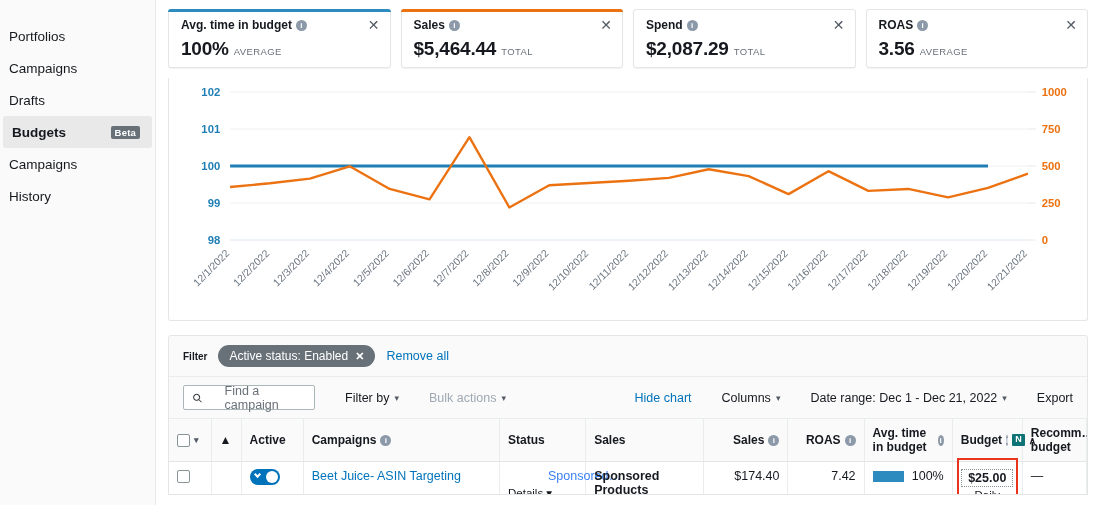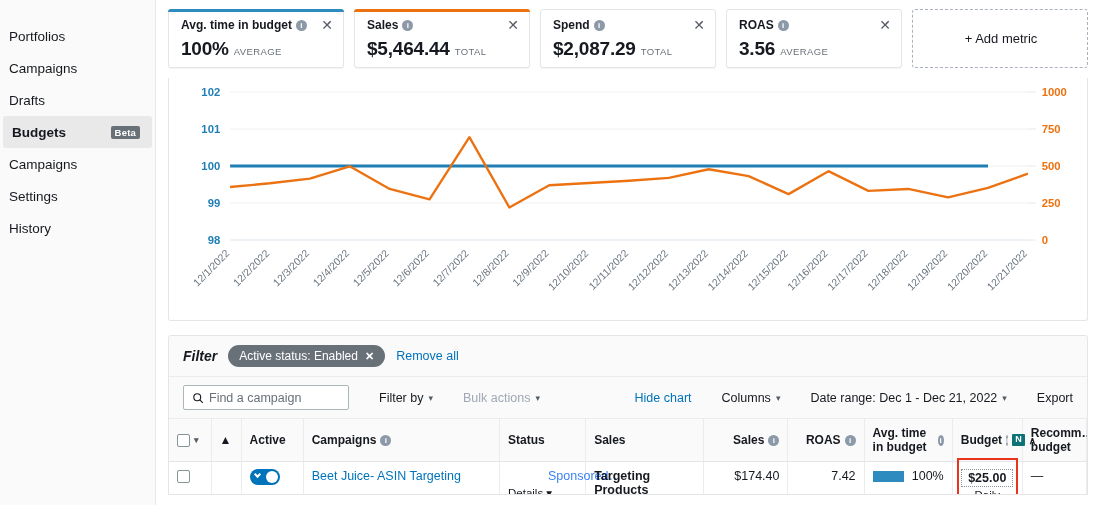--- a/index.html
+++ b/index.html
@@ -88,40 +88,40 @@
     border: 1px solid #e3e5e7;
     border-radius: 3px 3px 0 0;
     height: 160px;
     overflow: hidden;
   }
   .filter-bar {
     display: flex; align-items: center; gap: 11px;
     padding: 9px 14px;
     border-bottom: 1px solid #eaeded;
   }
-  .filter-label { font-size: 14px; font-weight: bold; font-style: italic; }
+  .filter-label { font-size: 10px; font-weight: bold; }
   .chip {
     background: #687078; color: #fff;
     border-radius: 13px; font-size: 12px;
     padding: 4px 11px;
     display: inline-flex; align-items: flex-end; gap: 7px;
   }
   .chip .chip-x { font-weight: bold; font-size: 11px; }
   .link { color: #0073bb; font-size: 12.5px; cursor: pointer; }
 
   .tool-bar {
     display: flex; align-items: center;
     padding: 8px 14px;
     background: #fafafa;
     border-bottom: 1px solid #eaeded;
   }
   .search {
-    width: 166px; height: 25px;
+    width: 132px; height: 25px;
     background: #fff; border: 1px solid #aab7b8; border-radius: 2px;
-    display: flex; align-items: center; gap: 5px; padding: 0 8px;
+    display: flex; align-items: center; gap: 22px; padding: 0 8px;
   }
   .search .ph { color: #687078; font-size: 12.5px; }
   .tool-item { font-size: 12.5px; margin-left: 30px; display: flex; align-items: center; gap: 5px; }
   .tool-item.disabled { color: #9fa8b3; }
   .caret { font-size: 9px; color: #545b64; }
   .spacer { flex: 1; }
 
   table { width: 100%; border-collapse: collapse; background: #fff; table-layout: fixed; }
   thead th {
     background: #fafafa;
@@ -192,23 +192,20 @@
       <span>Drafts</span>
     </div>
     <div class="nav-item active">
       <span>Budgets</span>
       <span class="badge-beta">Beta</span>
     </div>
     <div class="nav-item">
       <span>Campaigns</span>
     </div>
     <div class="nav-item">
-      <span>Settings</span>
-    </div>
-    <div class="nav-item">
       <span>History</span>
     </div>
   </nav>
 
   <div class="main">
 
     <div class="cards">
 
       <div class="card">
         <div class="accent" style="background:#2e8bc0"></div>
@@ -261,23 +258,20 @@
             <i class="info-i">i</i>
           </span>
           <span class="card-x">✕</span>
         </div>
         <div class="card-value">
           <span class="v">3.56</span>
           <span class="u">AVERAGE</span>
         </div>
       </div>
 
-      <div class="card add">
-        <span>+ Add metric</span>
-      </div>
     </div>
 
     <div class="chart-panel">
       <svg class="chart-svg" id="chart" viewBox="0 0 932 243" preserveAspectRatio="none">
           <line x1="62" y1="162" x2="872" y2="162" stroke="#dde6f0" stroke-width="1"></line>
           <text x="52" y="166" text-anchor="end" fill="#1f7fb5" font-size="11.5" font-weight="bold" font-family="&quot;Liberation Sans&quot;, sans-serif">98</text>
           <line x1="62" y1="125" x2="872" y2="125" stroke="#f0f0f0" stroke-width="1"></line>
           <text x="52" y="129" text-anchor="end" fill="#1f7fb5" font-size="11.5" font-weight="bold" font-family="&quot;Liberation Sans&quot;, sans-serif">99</text>
           <line x1="62" y1="88" x2="872" y2="88" stroke="#f0f0f0" stroke-width="1"></line>
           <text x="52" y="92" text-anchor="end" fill="#1f7fb5" font-size="11.5" font-weight="bold" font-family="&quot;Liberation Sans&quot;, sans-serif">100</text>
@@ -445,21 +439,21 @@
               </span>
             </td>
             <td>
               <span class="link">Beet Juice- ASIN Targeting</span>
             </td>
             <td>
               <div class="status-main">Sponsored…</div>
               <div class="status-sub">Details ▾</div>
             </td>
             <td>
-              <div class="type-main">Targeting Products</div>
+              <div class="type-main">Sponsored Products</div>
 
             </td>
             <td class="num">$174.40</td>
             <td class="num">7.42</td>
             <td>
               <span class="bar-wrap">
                 <span class="bar"></span>
                 <span>100%</span>
               </span>
             </td>

